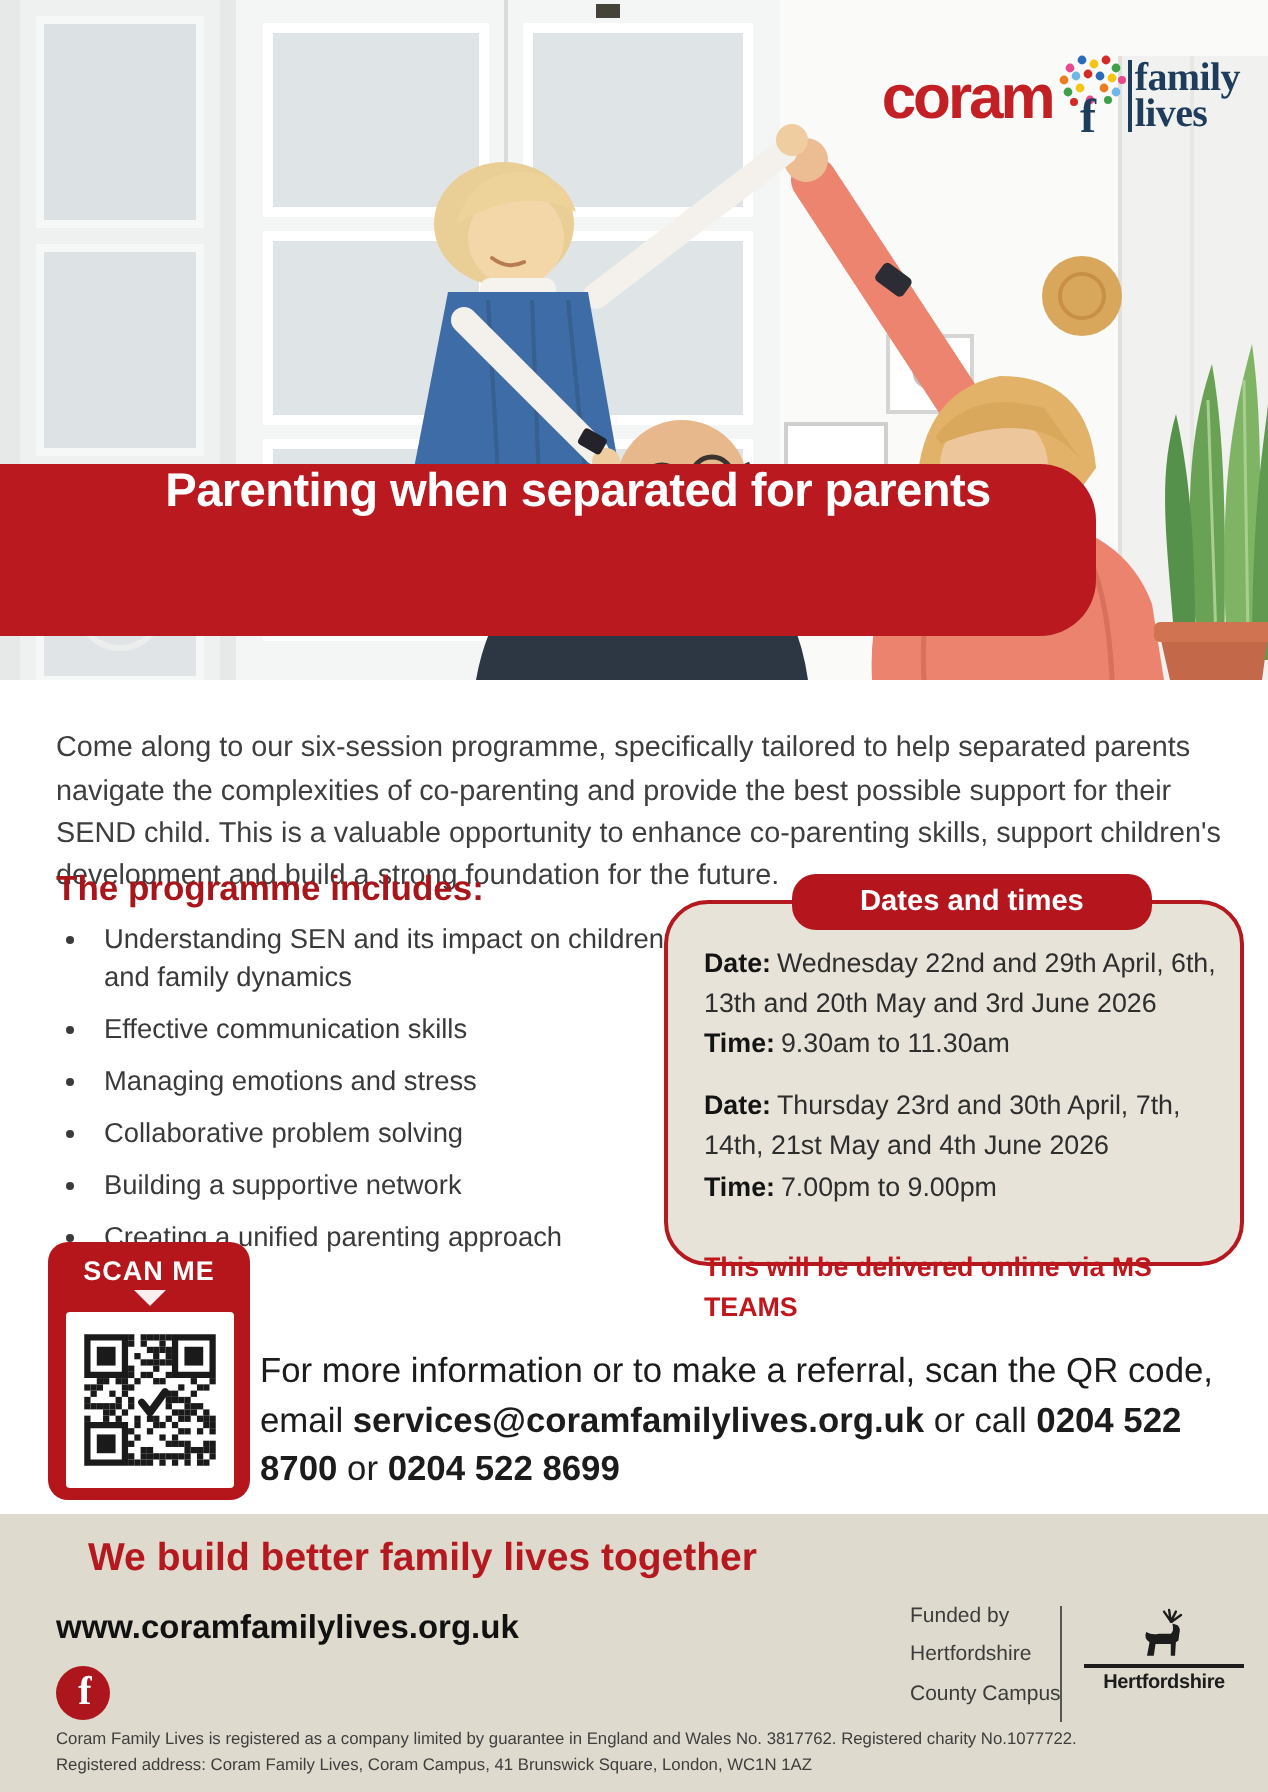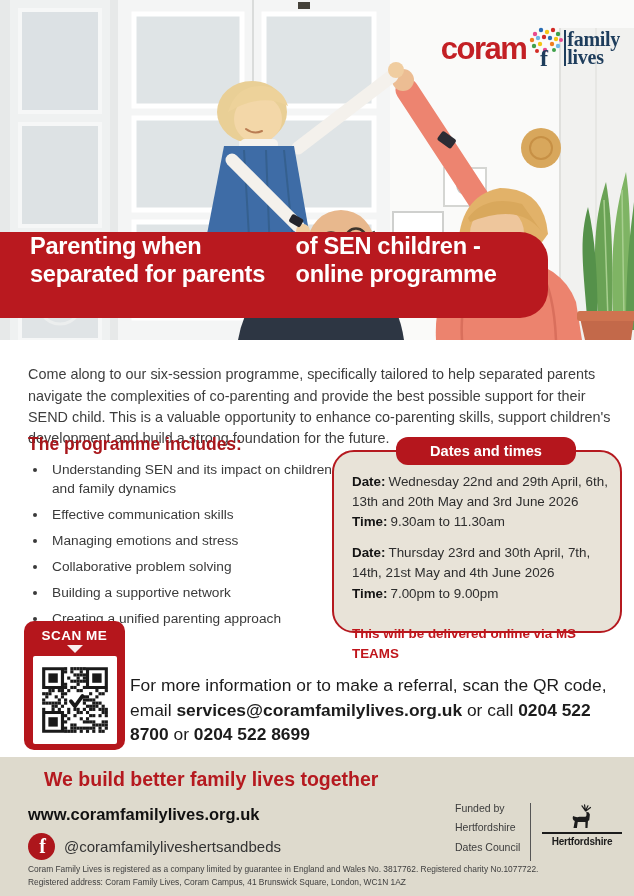--- a/index.html
+++ b/index.html
@@ -186,21 +186,20 @@
       </svg>
       <span class="divider"></span>
       <span class="fl">
         <div>family</div>
         <div>lives</div>
       </span>
     </div>
 
     <div class="banner">
       <div>Parenting when separated for parents</div>
-      <div>of SEN children - online programme</div>
     </div>
   </div>
 
   <p class="intro">Come along to our six-session programme, specifically tailored to help separated parents navigate the complexities of co-parenting and provide the best possible support for their SEND child. This is a valuable opportunity to enhance co-parenting skills, support children's development and build a strong foundation for the future.</p>
 
   <div class="prog-head">The programme includes:</div>
   <ul class="prog-list">
     <li>Understanding SEN and its impact on children and family dynamics</li>
     <li>Effective communication skills</li>
     <li>Managing emotions and stress</li>
@@ -381,27 +380,26 @@
 
   <p class="referral">
     <span>For more information or to make a referral, scan the QR code, email </span><b>services@coramfamilylives.org.uk</b><span> or call </span><b>0204 522 8700</b><span> or </span><b>0204 522 8699</b>
   </p>
 
   <div class="footer">
     <div class="tagline">We build better family lives together</div>
     <div class="website">www.coramfamilylives.org.uk</div>
     <div class="social">
       <span class="fb-circle">f</span>
-      <span class="handle">@coramfamilyliveshertsandbeds</span>
     </div>
 
     <div class="funded">
       <div>Funded by</div>
       <div>Hertfordshire</div>
-      <div>Dates Council</div>
+      <div>County Campus</div>
     </div>
     <div class="v-div"></div>
     <div class="herts">
       <svg viewBox="0 0 40 32">
         <g stroke="#1c1c1c" stroke-width="1.4" fill="none" stroke-linecap="round">
           <path d="M24 10 L23 3 M24 10 L27 4 M24.5 10 L30 6 M23.5 9 L20 4"></path>
         </g>
         <path d="M10 30 L11.5 22 Q8 20 9.5 16 Q13 18 17 17 L24 17 Q26 16 25 11 L28 12 Q30 14 29 17 L28.5 21 L27 22 L26.5 30 L24 30 L24 23 L15 23 L14 30 L11.5 30 Z" fill="#1c1c1c"></path>
       </svg>
       <div class="ground"></div>

